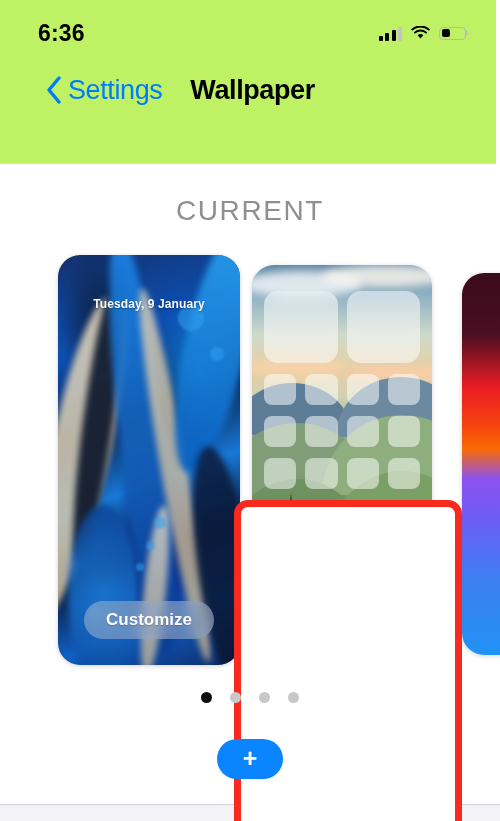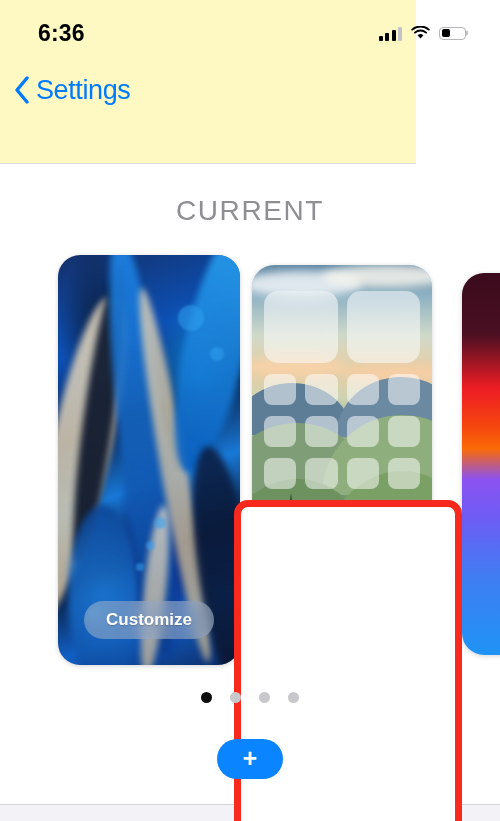--- a/index.html
+++ b/index.html
@@ -18,23 +18,23 @@
     width: 500px;
     height: 821px;
     background: #ffffff;
     overflow: hidden;
   }
 
   
   .navbar {
     position: absolute;
     top: 0; left: 0;
-    width: 416px;
+    width: 496px;
     height: 164px;
-    background: #fef9c3;
+    background: #bef264;
     border-bottom: 1px solid #d9d9de;
   }
 
   .statusbar {
     position: absolute;
     top: 16px; left: 0;
     width: 500px;
     height: 34px;
     display: flex;
     align-items: center;
@@ -90,20 +90,21 @@
   }
 
   
   .navrow {
     position: absolute;
     top: 64px; left: 0;
     width: 500px;
     height: 52px;
     display: flex;
     align-items: center;
+    padding-left: 32px;
   }
 
   .back-btn {
     display: flex;
     align-items: center;
     gap: 6px;
     margin-left: 14px;
     cursor: pointer;
   }
 
@@ -405,20 +406,21 @@
       </div>
     </div>
 
     <div class="navrow">
       <div class="back-btn">
         <svg class="chevron-left" viewBox="0 0 16 28">
           <path d="M13 2 L3 14 L13 26" stroke="#007aff" stroke-width="3.4" fill="none" stroke-linecap="round" stroke-linejoin="round"></path>
         </svg>
         <span class="back-label">Settings</span>
       </div>
+      <div class="nav-title">Wallpaper</div>
     </div>
   </div>
 
   <div class="content">
 
     <div class="section-header">CURRENT</div>
 
     <div class="carousel">
 
       <div class="wp-card card-lock">
@@ -431,20 +433,21 @@
         <div class="swirl s7"></div>
         <div class="swirl s8"></div>
         <div class="bubble" style="left:120px;top:50px;width:26px;height:26px;"></div>
         <div class="bubble" style="left:152px;top:92px;width:14px;height:14px;"></div>
         <div class="bubble" style="left:96px;top:262px;width:12px;height:12px;"></div>
         <div class="bubble" style="left:88px;top:286px;width:9px;height:9px;"></div>
         <div class="bubble" style="left:78px;top:308px;width:8px;height:8px;"></div>
         <div class="bubble" style="left:30px;top:352px;width:16px;height:16px;"></div>
 
         <div class="lock-overlay">
+          <div class="lock-date">Tuesday, 9 January</div>
         </div>
 
         <div class="customize-pill pill-lock">Customize</div>
       </div>
 
       <div class="wp-card card-home">
         <div class="sky-cloud" style="left:-10px;top:6px;width:120px;height:26px;background:rgba(255,255,255,.75);"></div>
         <div class="sky-cloud" style="left:70px;top:0px;width:130px;height:22px;background:rgba(255,250,240,.8);"></div>
         <div class="sky-cloud" style="left:-6px;top:92px;width:100px;height:20px;background:rgba(250,210,170,.8);"></div>
         <div class="sky-cloud" style="left:92px;top:100px;width:110px;height:18px;background:rgba(250,205,165,.78);"></div>

